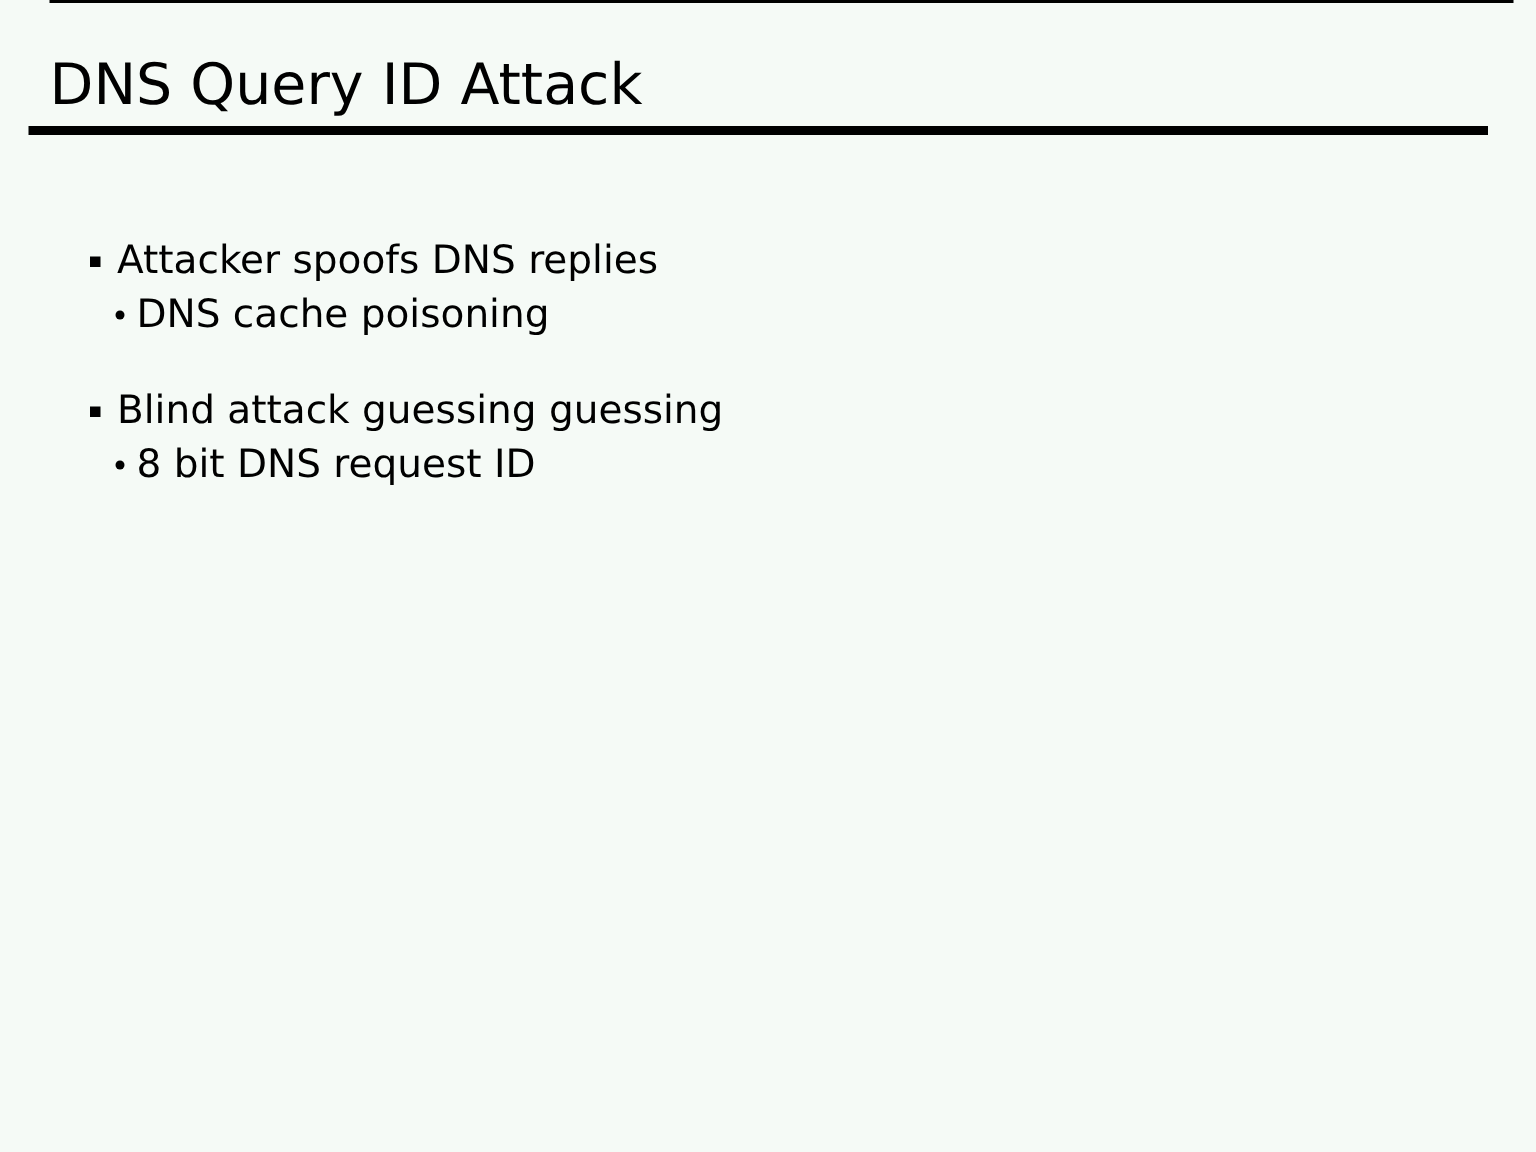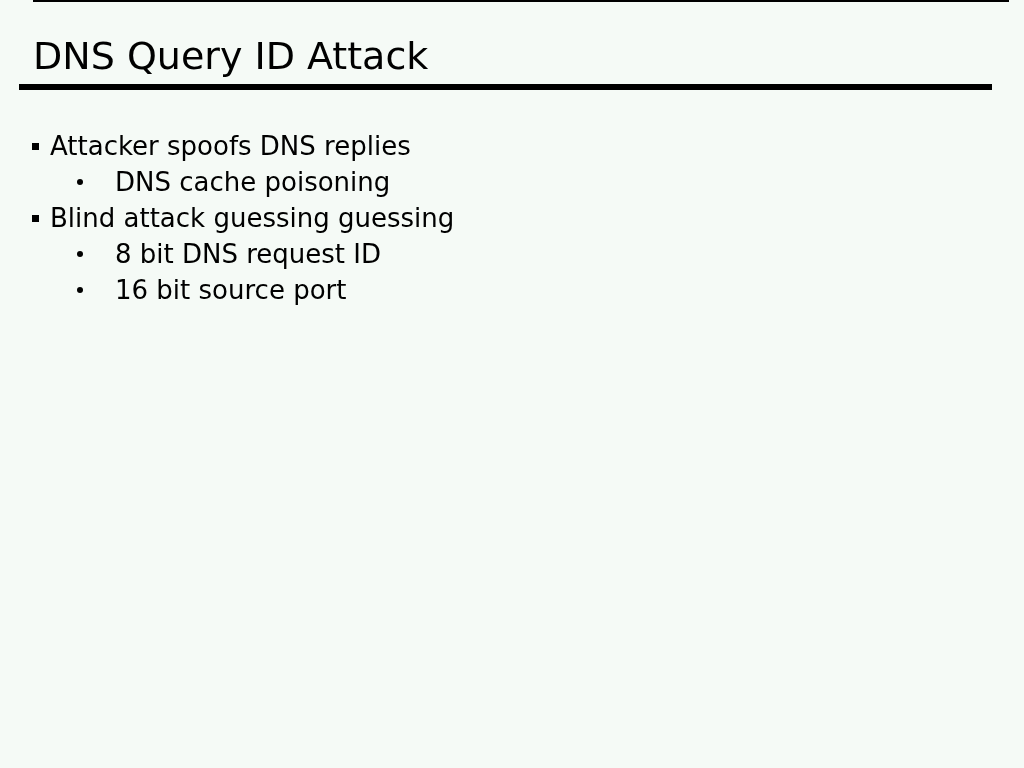--- a/index.html
+++ b/index.html
@@ -50,22 +50,22 @@
     top: 128px;
     width: 1024px;
   }
   .bullet-line {
     display: flex;
     align-items: center;
     height: 36px;
     font-size: 26px;
     white-space: nowrap;
   }
-  .bullet-line.level-1 { padding-left: 32px; }
-  .bullet-line.level-2 { padding-left: 77px; gap: 24px; }
+  .bullet-line.level-1 { padding-left: 60px; margin-top: 28px; }
+  .bullet-line.level-2 { padding-left: 77px; }
   .marker-square {
     flex: 0 0 auto;
     width: 7px;
     height: 7px;
     background: #000000;
     margin-right: 11px;
   }
   .marker-dot {
     flex: 0 0 auto;
     width: 6px;
@@ -92,18 +92,14 @@
         <span>DNS cache poisoning</span>
       </div>
       <div class="bullet-line level-1">
         <span class="marker-square"></span>
         <span>Blind attack guessing guessing</span>
       </div>
       <div class="bullet-line level-2">
         <span class="marker-dot"></span>
         <span>8 bit DNS request ID</span>
       </div>
-      <div class="bullet-line level-2">
-        <span class="marker-dot"></span>
-        <span>16 bit source port</span>
-      </div>
     </div>
 </div>
 
 </body></html>

